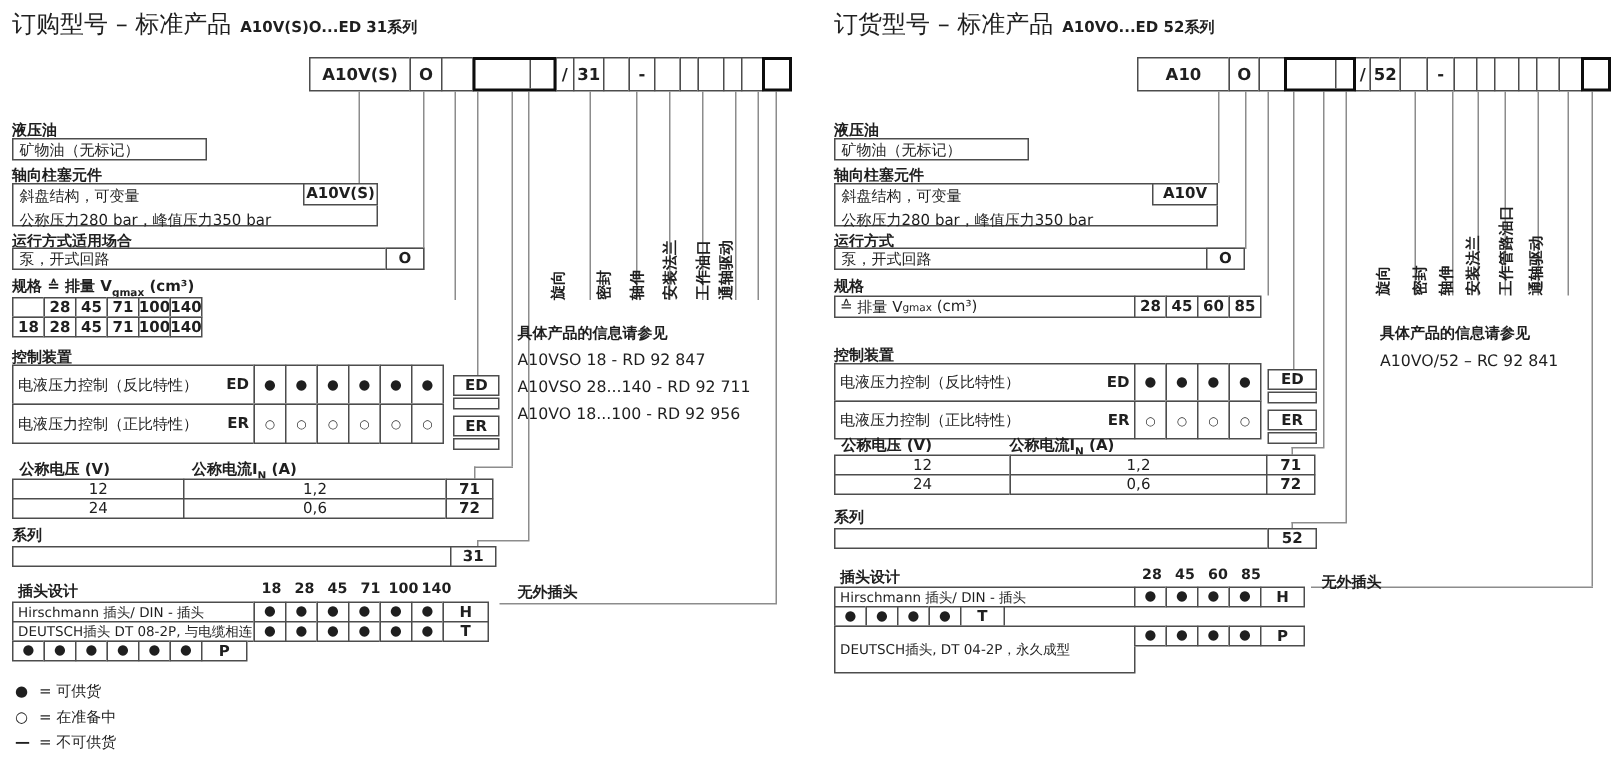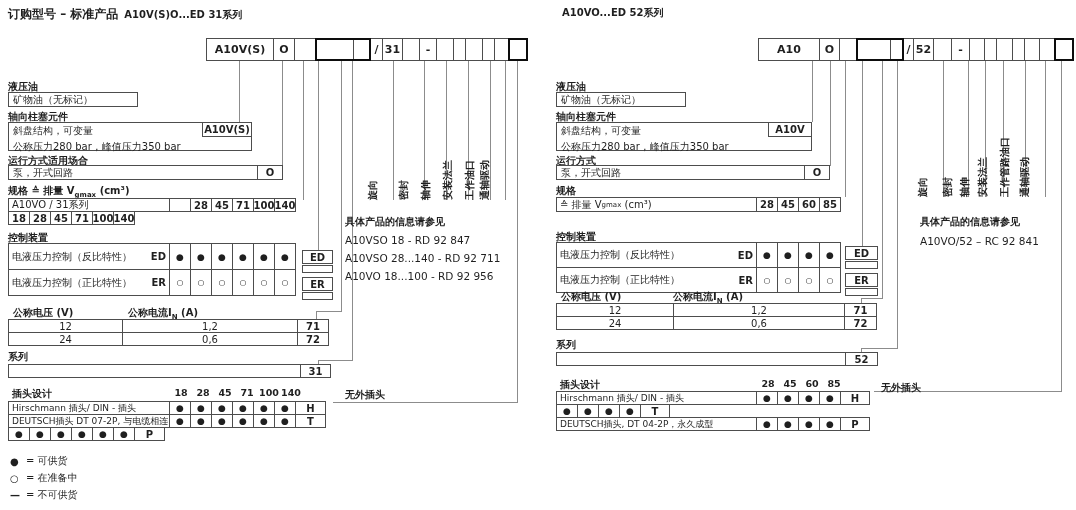--- a/index.html
+++ b/index.html
@@ -2,21 +2,21 @@
 <html><head>
 <meta charset="utf-8">
 <style>
   html,body{margin:0;padding:0;}
   body{
     width:1076px;height:510px;background:#ffffff;
     font-family:"DejaVu Sans","Liberation Sans",sans-serif;
     color:#1f1f1f;position:relative;overflow:hidden;
   }
   .abs{position:absolute;}
-  .ttl{font-size:12px;font-weight:bold;white-space:nowrap;}
+  .ttl{font-size:16px;font-weight:normal;white-space:nowrap;}
   .sub{font-size:10px;font-weight:bold;margin-left:6px;white-space:nowrap;}
   .lbl{font-size:10px;font-weight:bold;white-space:nowrap;}
   .txt{font-size:10px;white-space:nowrap;}
   .box{border:1px solid #4d4d4d;box-sizing:border-box;background:#fff;
        font-size:10px;display:flex;align-items:center;padding:0 4px;white-space:nowrap;}
   .codecell{border:1px solid #4d4d4d;box-sizing:border-box;background:#fff;
        font-size:10px;font-weight:bold;display:flex;align-items:center;justify-content:center;}
   
   .hdr{display:flex;align-items:stretch;height:23px;}
   .hcell{border:1px solid #4d4d4d;margin-left:-1px;display:flex;align-items:center;justify-content:center;
@@ -124,21 +124,20 @@
 
 <div class="abs lbl" style="left:8px;top:184px">
   <span>规格</span>
   <span>≙</span>
   <span>排量 V</span><sub>gmax</sub>
   <span>(cm³)</span>
 </div>
 
 <div class="abs" style="left:8px;top:198px">
   <div class="trow">
-    <div class="tc" style="width:162px;height:14px">A10VO / 31系列</div>
     <div class="tc ctr" style="width:22px;height:14px"></div>
     <div class="tc ctr" style="width:22px;height:14px">28</div>
     <div class="tc ctr" style="width:22px;height:14px">45</div>
     <div class="tc ctr" style="width:22px;height:14px">71</div>
     <div class="tc ctr" style="width:22px;height:14px">100</div>
     <div class="tc ctr" style="width:22px;height:14px">140</div>
   </div>
   <div class="trow">
     <div class="tc ctr" style="width:22px;height:14px">18</div>
     <div class="tc ctr" style="width:22px;height:14px">28</div>
@@ -219,21 +218,21 @@
     <div class="tc" style="width:162px;height:14px;font-size:9px">Hirschmann 插头/ DIN - 插头</div>
     <div class="tc ctr dot" style="width:22px;height:14px">●</div>
     <div class="tc ctr dot" style="width:22px;height:14px">●</div>
     <div class="tc ctr dot" style="width:22px;height:14px">●</div>
     <div class="tc ctr dot" style="width:22px;height:14px">●</div>
     <div class="tc ctr dot" style="width:22px;height:14px">●</div>
     <div class="tc ctr dot" style="width:22px;height:14px">●</div>
     <div class="tc ctr" style="width:31px;height:14px">H</div>
   </div>
   <div class="trow">
-    <div class="tc" style="width:162px;height:14px;font-size:9px">DEUTSCH插头 DT 07-2P, 与电缆相连</div>
+    <div class="tc" style="width:162px;height:14px;font-size:9px">DEUTSCH插头 DT 08-2P, 与电缆相连</div>
     <div class="tc ctr dot" style="width:22px;height:14px">●</div>
     <div class="tc ctr dot" style="width:22px;height:14px">●</div>
     <div class="tc ctr dot" style="width:22px;height:14px">●</div>
     <div class="tc ctr dot" style="width:22px;height:14px">●</div>
     <div class="tc ctr dot" style="width:22px;height:14px">●</div>
     <div class="tc ctr dot" style="width:22px;height:14px">●</div>
     <div class="tc ctr" style="width:31px;height:14px">T</div>
   </div>
   <div class="trow">
     <div class="tc ctr dot" style="width:22px;height:14px">●</div>
@@ -253,20 +252,21 @@
 <div class="leg abs" style="left:10px;top:471px">
   <span class="s">○</span>
   <span>=  在准备中</span>
 </div>
 <div class="leg abs" style="left:10px;top:488px">
   <span class="s">—</span>
   <span>=  不可供货</span>
 </div>
 
 <div class="abs" style="left:556px;top:6px;display:flex;align-items:baseline;">
+  <span class="ttl">订货型号 – 标准产品</span>
   <span class="sub">A10VO...ED  52系列</span>
 </div>
 
 <div class="hdr abs" style="left:758px;top:38px;">
   <div class="hcell" style="width:62px">A10</div>
   <div class="hcell" style="width:21px">O</div>
   <div class="hcell" style="width:18px"></div>
   <div class="hgroup" style="width:48px">
     <div class="hgi" style="width:33px"></div>
     <div class="hgi" style="flex:1"></div>
@@ -413,20 +413,20 @@
     <div class="tc ctr" style="width:30px;height:14px">H</div>
   </div>
   <div class="trow">
     <div class="tc ctr dot" style="width:22px;height:14px">●</div>
     <div class="tc ctr dot" style="width:22px;height:14px">●</div>
     <div class="tc ctr dot" style="width:22px;height:14px">●</div>
     <div class="tc ctr dot" style="width:22px;height:14px">●</div>
     <div class="tc ctr" style="width:30px;height:14px">T</div>
   </div>
   <div class="trow">
-    <div class="tc" style="width:201px;height:14px;font-size:9px">DEUTSCH插头, DT 04-2P，永久成型</div>
+    <div class="tc" style="width:201px;height:32px;font-size:9px">DEUTSCH插头, DT 04-2P，永久成型</div>
     <div class="tc ctr dot" style="width:22px;height:14px">●</div>
     <div class="tc ctr dot" style="width:22px;height:14px">●</div>
     <div class="tc ctr dot" style="width:22px;height:14px">●</div>
     <div class="tc ctr dot" style="width:22px;height:14px">●</div>
     <div class="tc ctr" style="width:30px;height:14px">P</div>
   </div>
 </div>
 
 </body></html>

